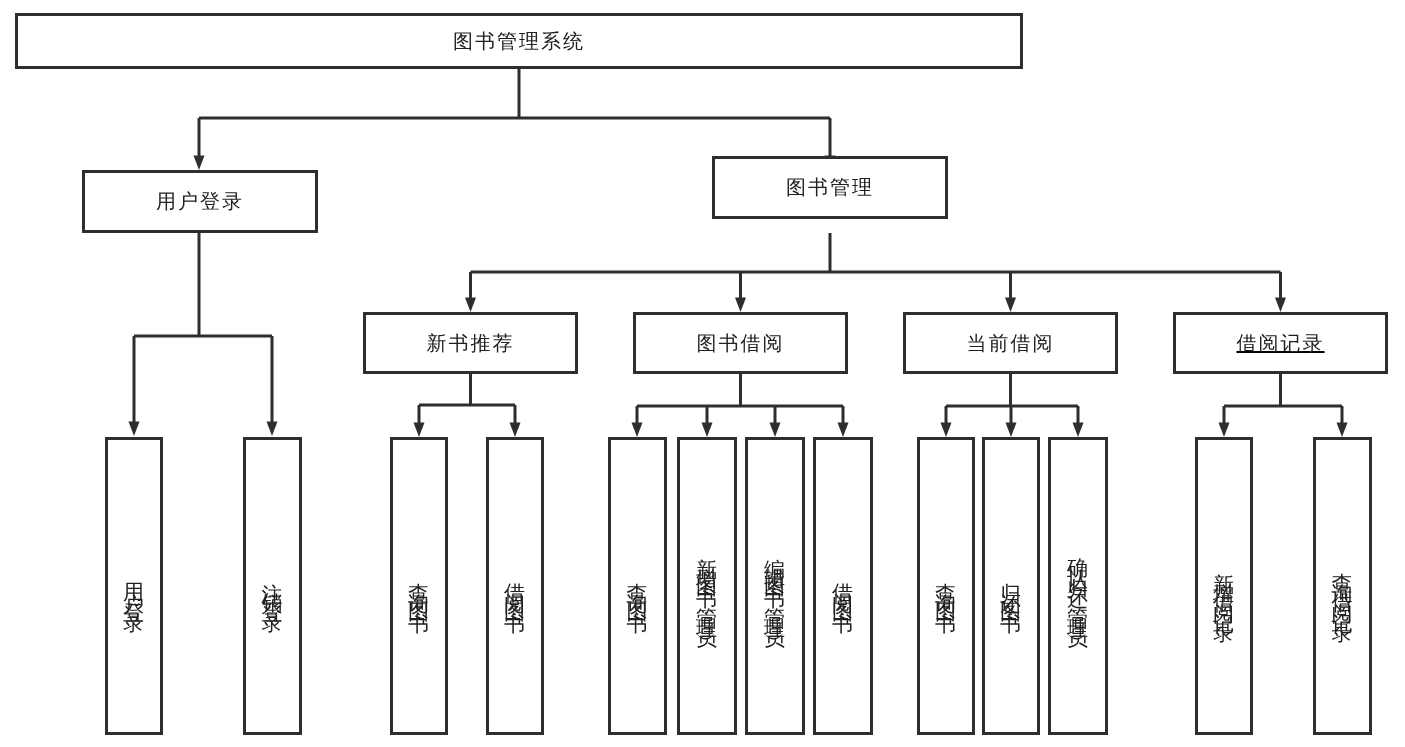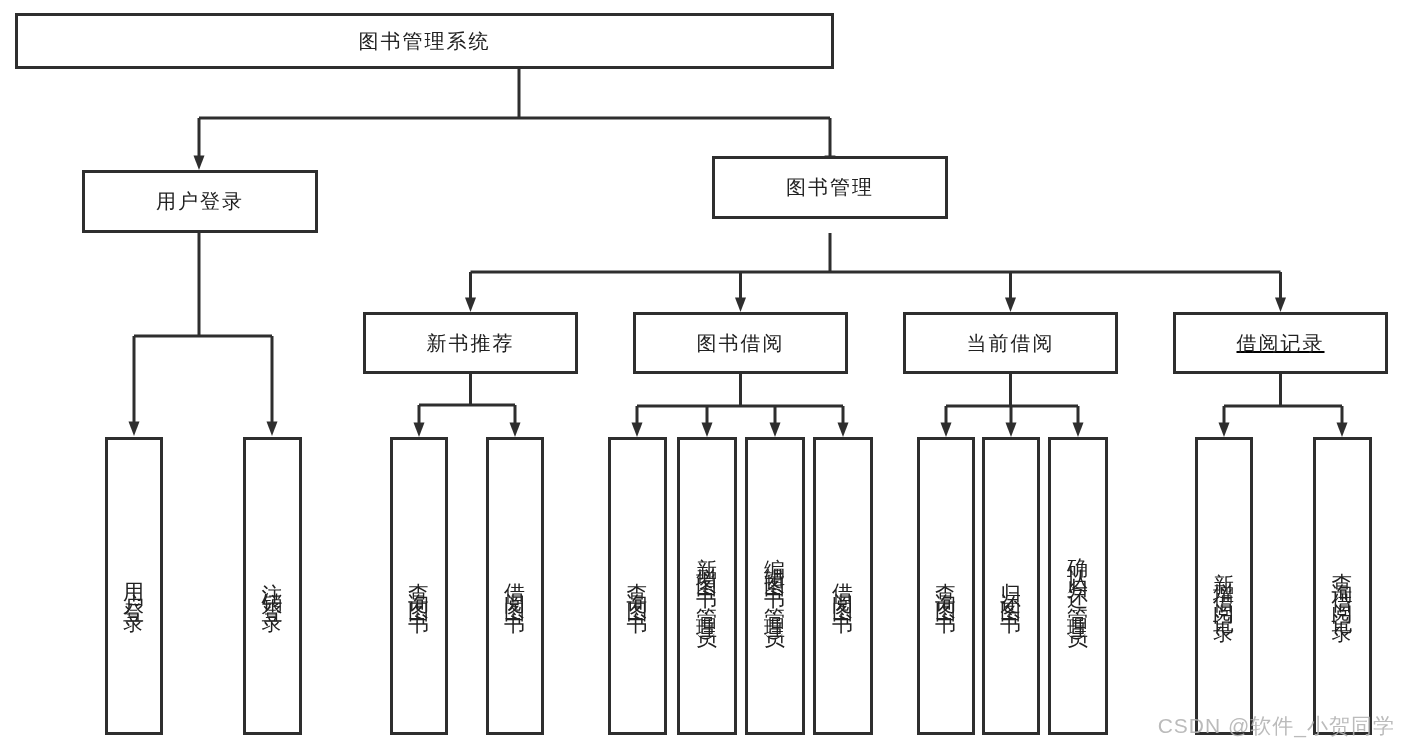--- a/index.html
+++ b/index.html
@@ -51,21 +51,21 @@
   .v-label {
     writing-mode: vertical-rl;
     text-orientation: mixed;
     font-size: 21px;
     line-height: 1;
     letter-spacing: 10px;
     color: var(--text);
     white-space: nowrap;
   }
   
-  #box-root        { left: 15px;  top: 13px;  width: 819px; height: 56px; }
+  #box-root        { left: 15px;  top: 13px;  width: 1008px; height: 56px; }
   
   #box-user-login  { left: 82px;  top: 170px; width: 236px; height: 63px; }
   #box-book-mgmt   { left: 712px; top: 156px; width: 236px; height: 63px; }
   
   .lvl3 { top: 312px; width: 215px; height: 62px; }
   #box-new-book    { left: 363px; }
   #box-borrow      { left: 633px; }
   #box-current     { left: 903px; }
   #box-records     { left: 1173px; text-decoration: underline; }
   
@@ -204,15 +204,14 @@
     <span class="v-label">确认归还（管理员）</span>
   </div>
 
   <div class="node leaf" id="leaf-br-1">
     <span class="v-label">新增借阅记录</span>
   </div>
   <div class="node leaf" id="leaf-br-2">
     <span class="v-label">查询借阅记录</span>
   </div>
 
-  <div id="watermark">CSDN @软件_小贺同学</div>
 
 </div>
 
 </body></html>

